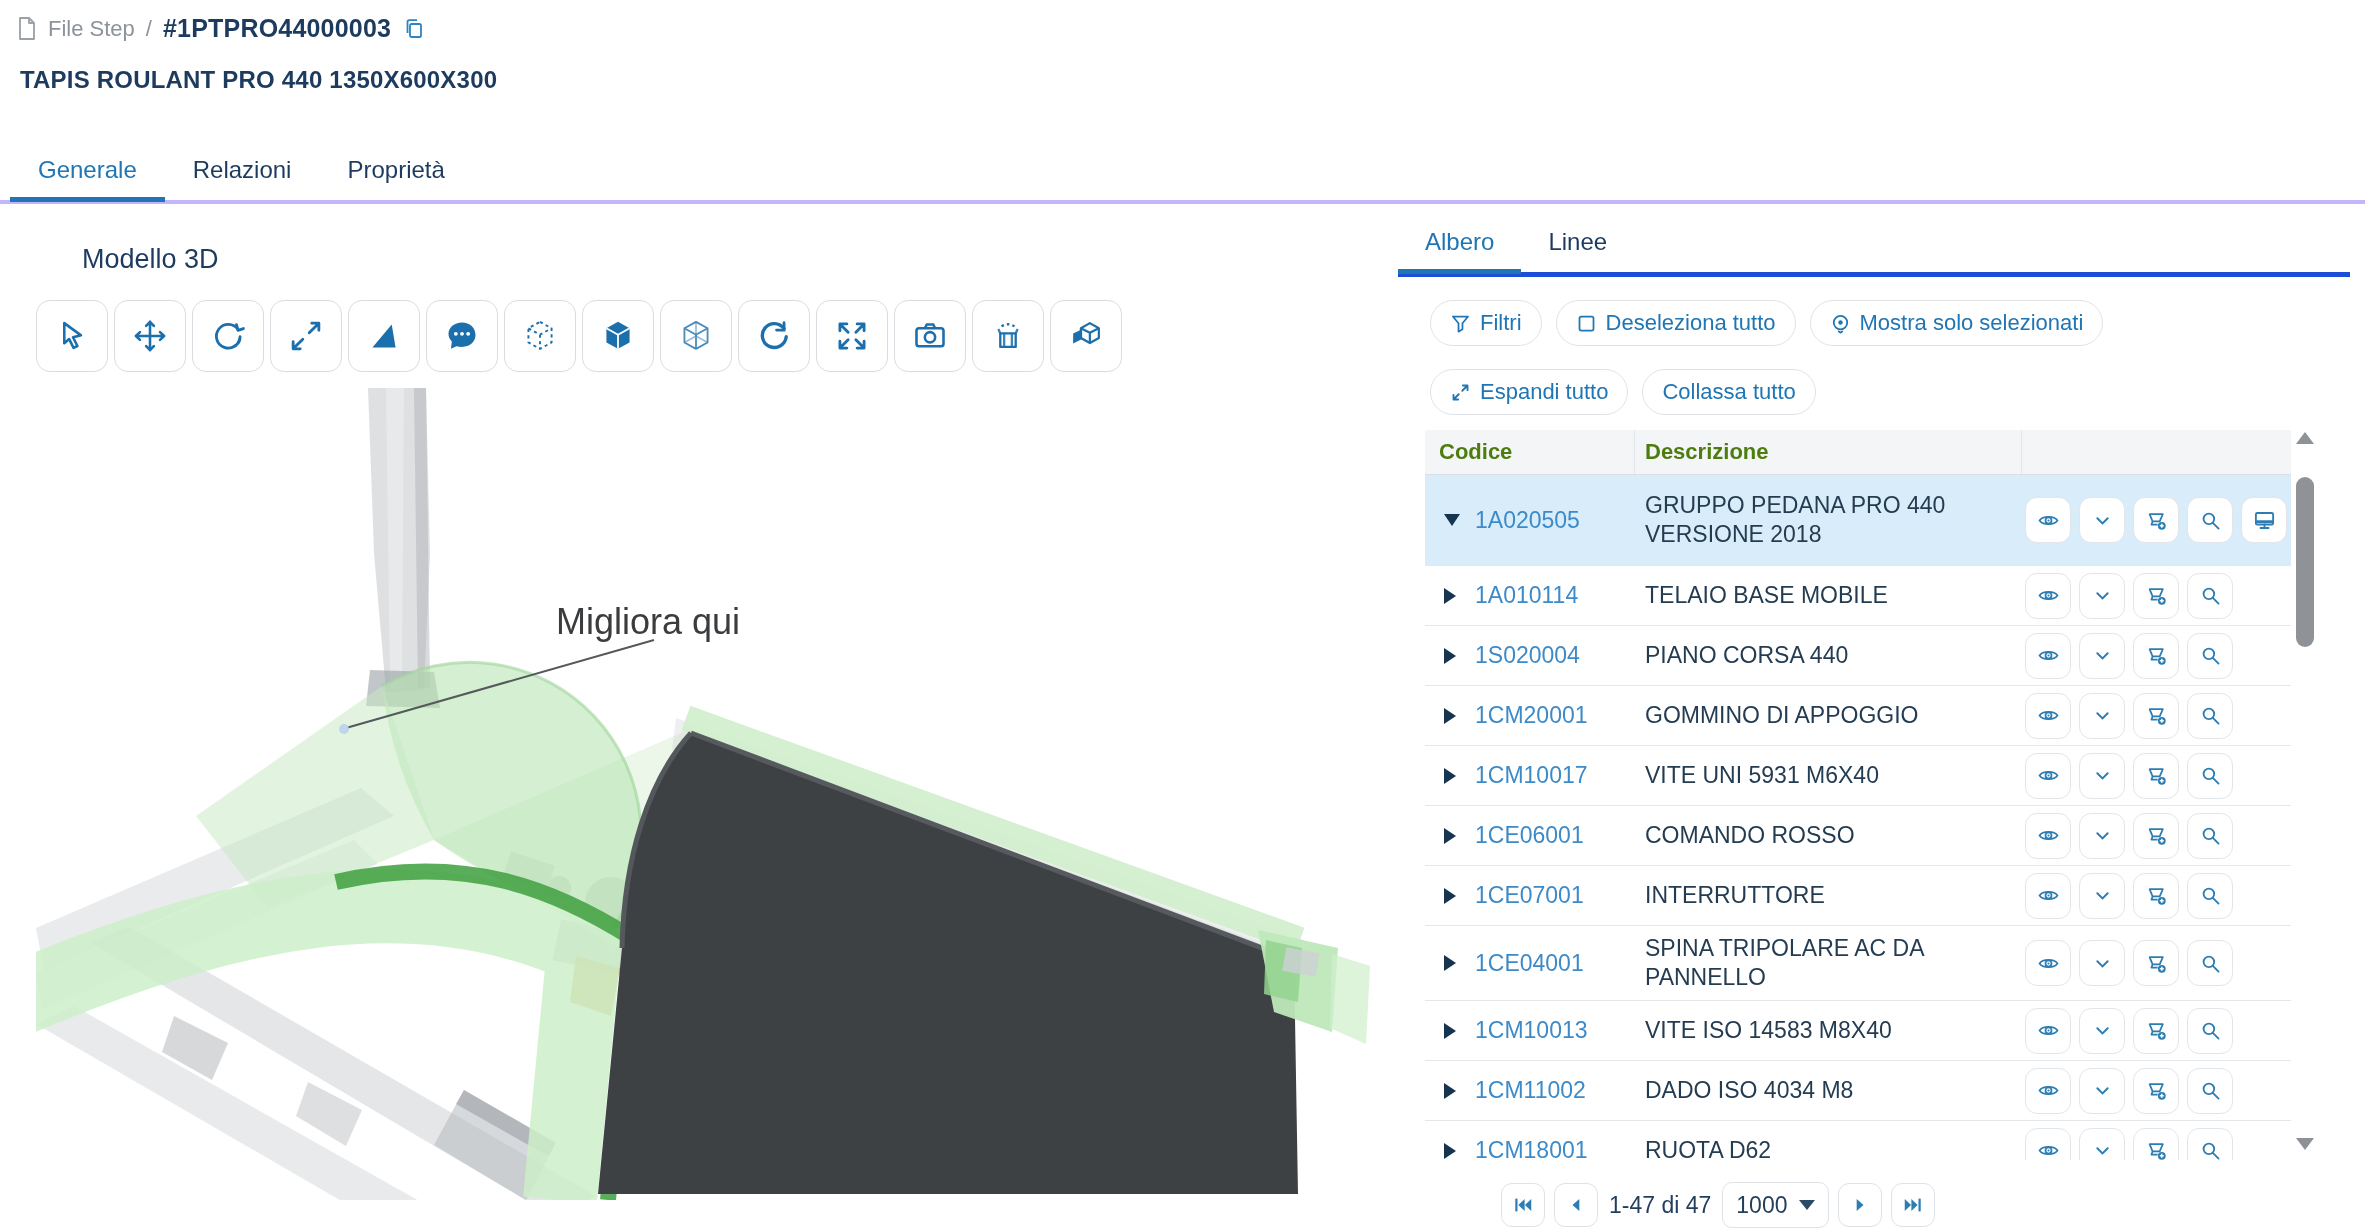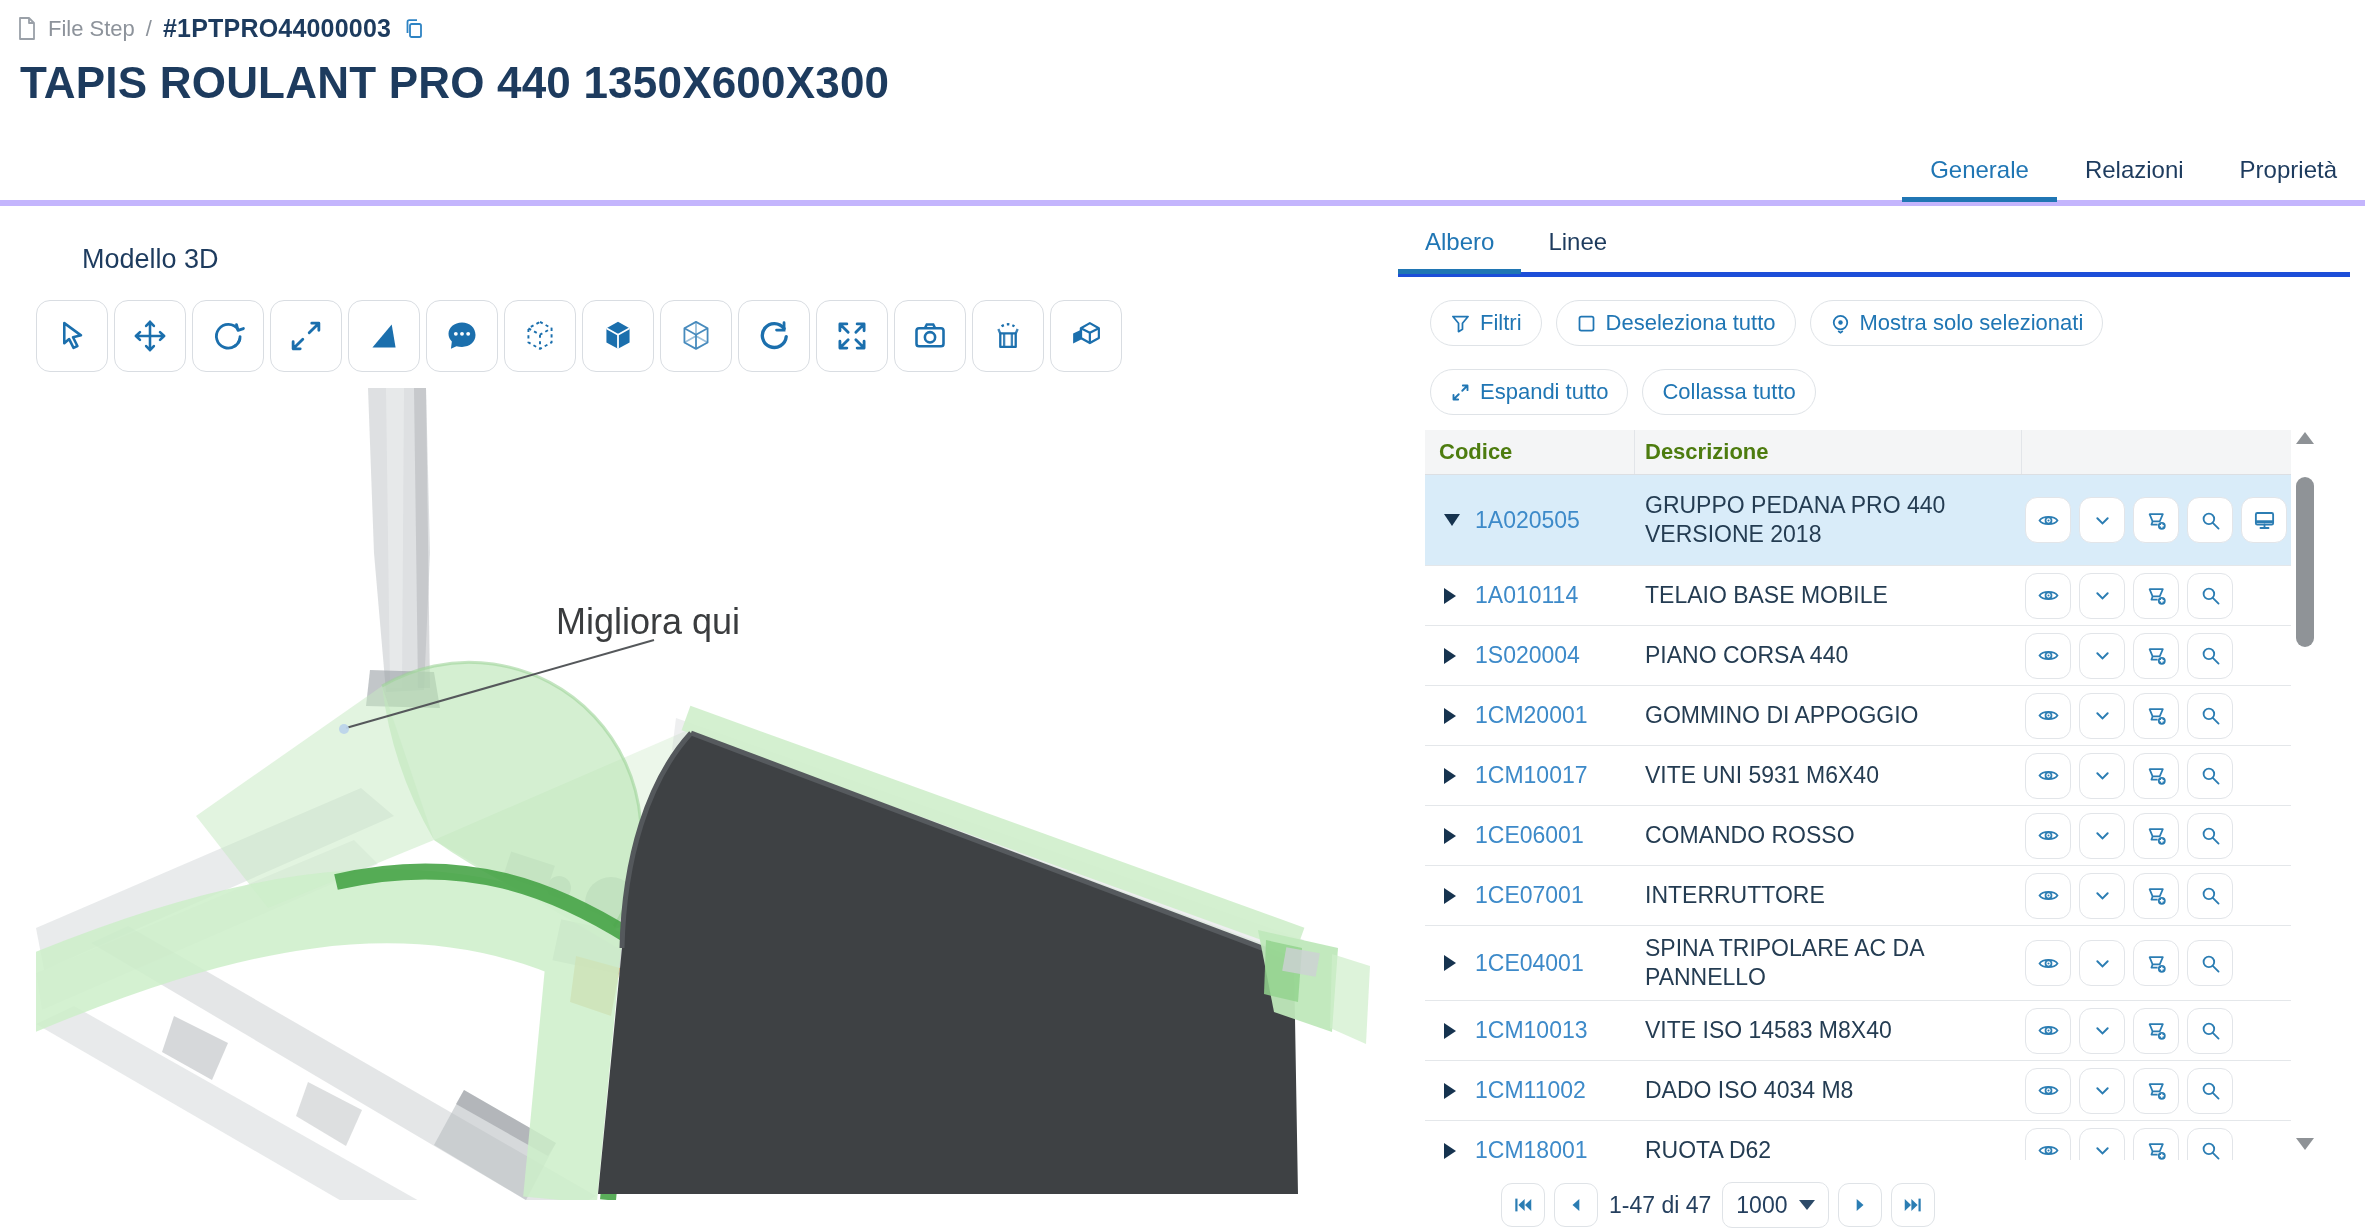--- a/index.html
+++ b/index.html
@@ -6,24 +6,24 @@
   body{width:2369px;height:1230px;overflow:hidden;font-family:"Liberation Sans",sans-serif;position:relative;}
   .abs{position:absolute;}
 
   
   .breadcrumb{left:17px;top:14px;display:flex;align-items:center;gap:11px;font-size:22px;color:#8d939b;}
   .crumb-current{font-size:25px;font-weight:700;color:#1d3b5e;letter-spacing:.2px;}
   .crumb-sep{color:#8d939b;font-size:22px;}
   .icon-btn{background:none;border:none;padding:0;cursor:pointer;display:flex;align-items:center;}
 
   
-  .page-title{left:20px;top:58px;font-size:44px;font-weight:700;color:#1d3b5e;letter-spacing:.2px;}
+  .page-title{left:20px;top:66px;font-size:24px;font-weight:700;color:#1d3b5e;letter-spacing:.2px;}
 
   
-  .tabbar{left:0;top:150px;width:2365px;display:flex;border-bottom:6px solid #c4b5fd;justify-content:flex-end;}
+  .tabbar{left:0;top:150px;width:2365px;display:flex;border-bottom:4px solid #c4b5fd;}
   .tab{margin-bottom:-2px;padding:6px 28px 13px 28px;font-size:24px;color:#1d3b5e;border:none;background:none;cursor:pointer;border-bottom:5px solid transparent;font-family:inherit;}
   .tab:first-child{margin-left:10px;}
   .tab.active{color:#2076b4;border-bottom-color:#2076b4;}
 
   
   .viewer-heading{left:38px;top:244px;font-size:27px;font-weight:400;color:#1d3b5e;margin-left:44px;}
   .toolbar{left:36px;top:300px;display:flex;gap:6px;}
   .tool-btn{width:72px;height:72px;border:1px solid #d9dde2;border-radius:14px;background:#fff;display:flex;align-items:center;justify-content:center;cursor:pointer;padding:0;}
   .tool-btn svg{width:36px;height:36px;}
   .viewport{left:36px;top:388px;width:1384px;height:812px;}

